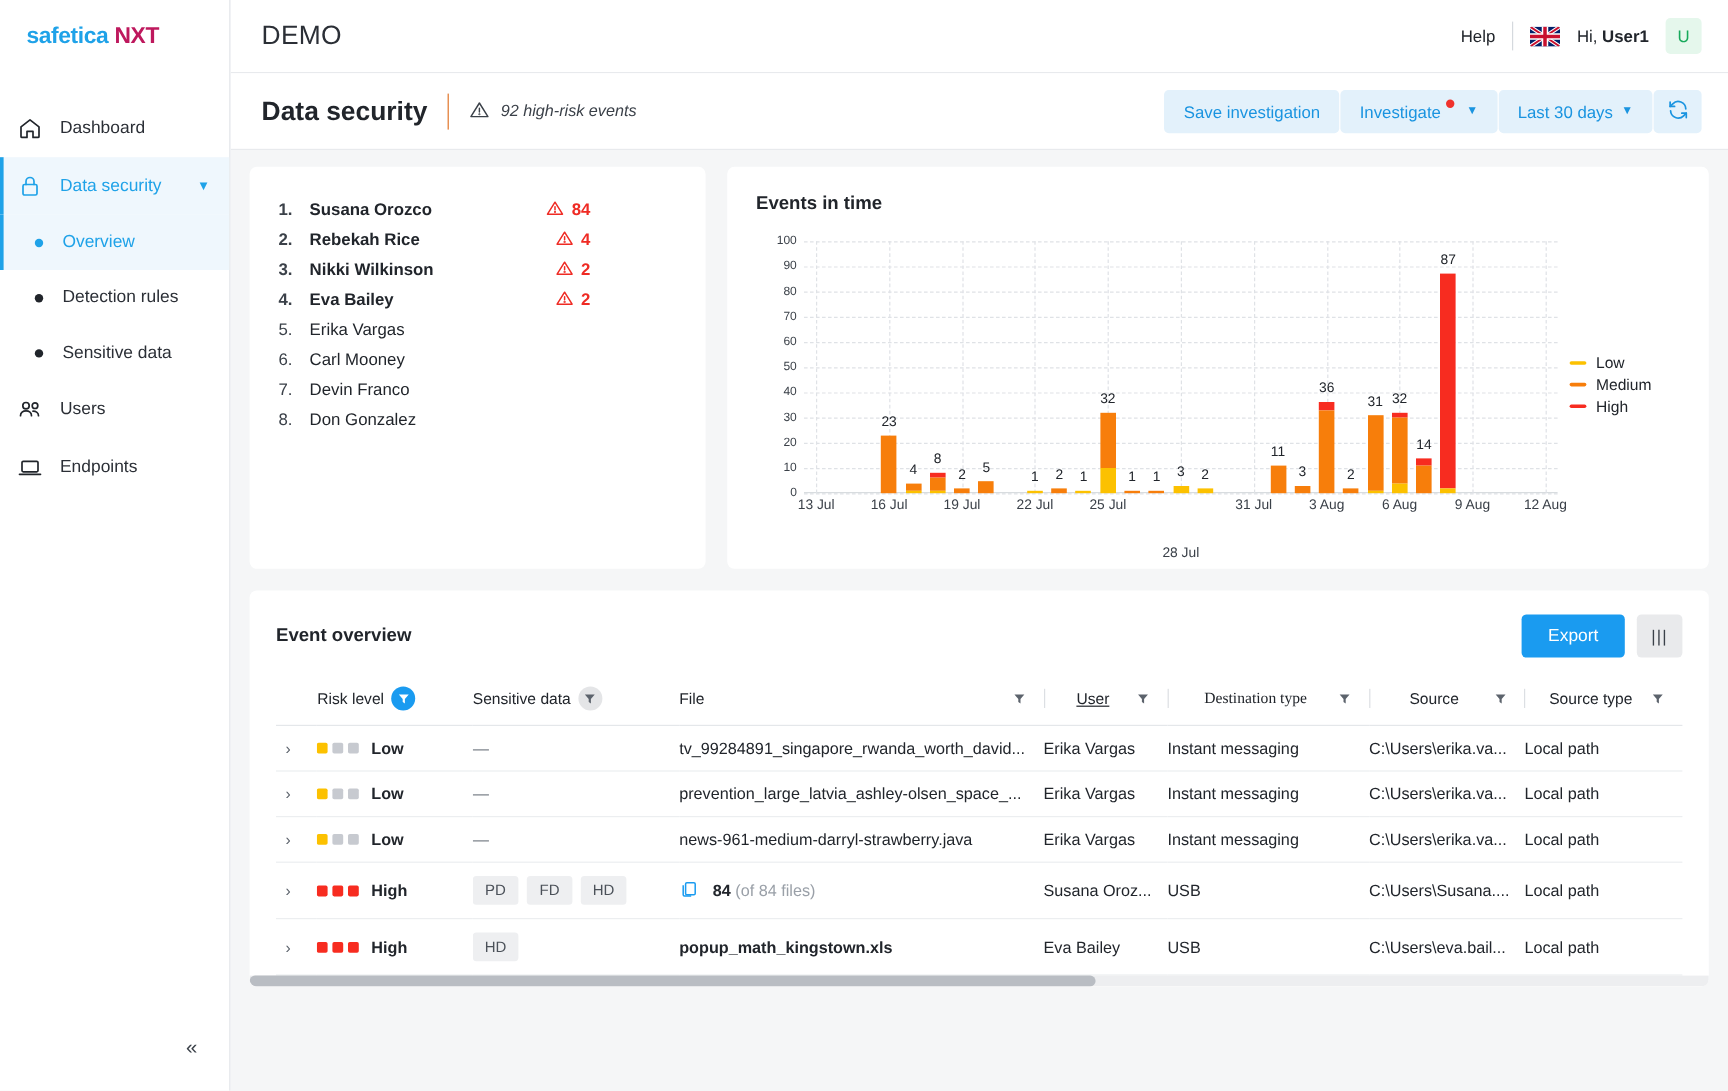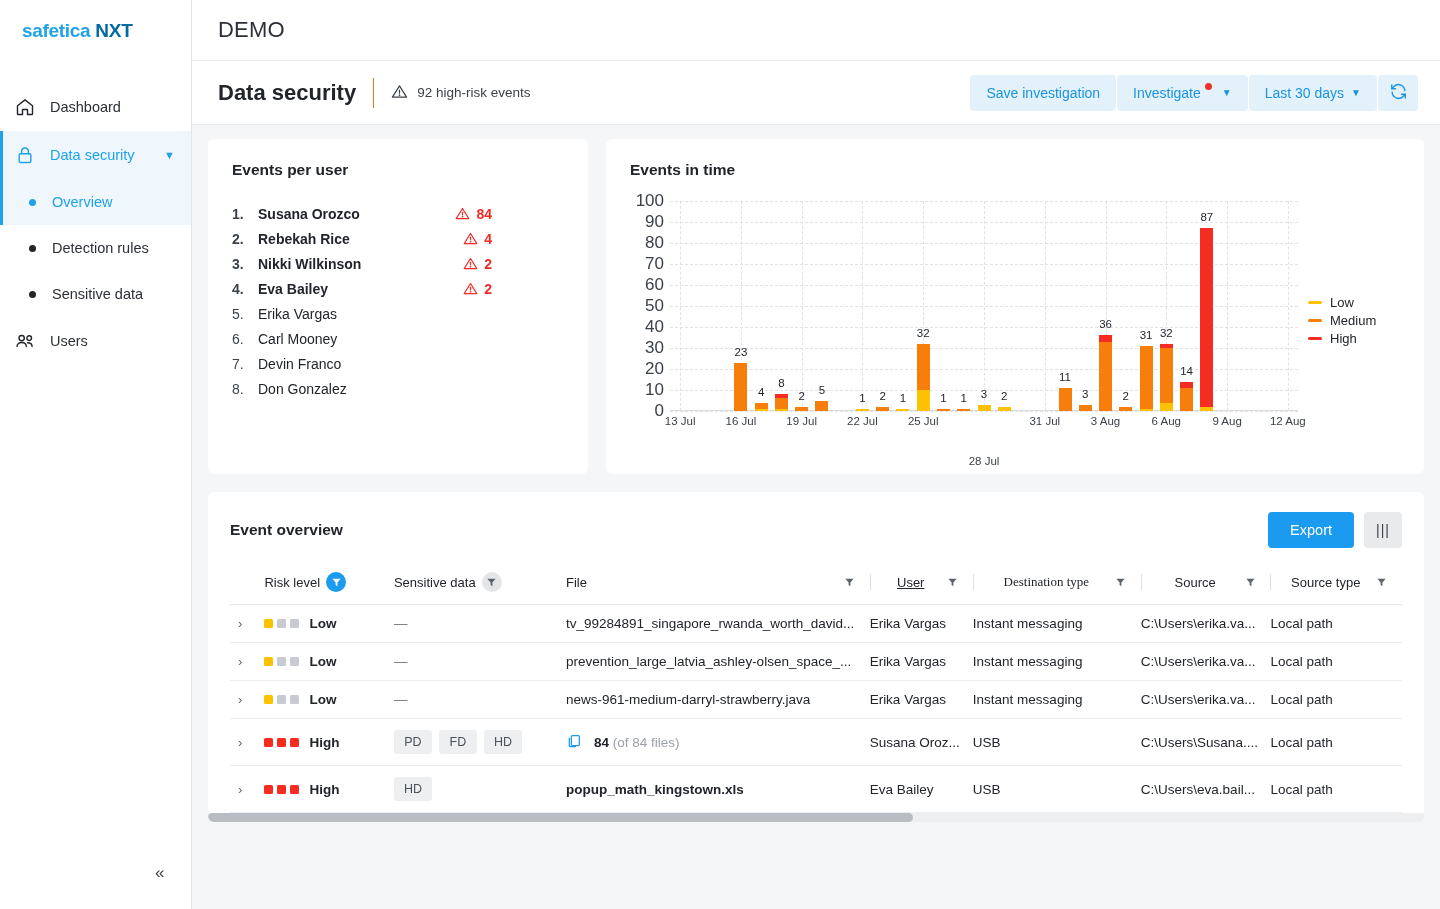--- a/index.html
+++ b/index.html
@@ -12,21 +12,21 @@
   .app { display: flex; width: 1440px; height: 909px; }
 
   
   .sidebar {
     width: 192px; height: 909px; background: #ffffff;
     border-right: 1px solid #e4e7ea; flex: 0 0 192px;
     position: relative;
   }
   .brand { height: 61px; display: flex; align-items: center; padding-left: 22px; }
   .brand-text { font-size: 19px; font-weight: bold; color: #1fa2e8; letter-spacing: -.3px; }
-  .brand-text .nxt { color: #0369a1; text-align: right; }
+  .brand-text .nxt { color: #be185d; text-align: right; }
   .nav { padding-top: 22px; }
   .nav-item {
     display: flex; align-items: center; height: 48px;
     padding-left: 14px; gap: 14px; cursor: pointer;
     font-size: 14.5px; color: #2b2f36; position: relative;
   }
   .nav-item.active { background: #eff7fd; color: #1fa2e8; }
   .nav-item.active::before {
     content:""; position:absolute; left:0; top:0; bottom:0; width:3px; background:#1fa2e8;
   }
@@ -67,21 +67,21 @@
     width: 30px; height: 30px; border-radius: 4px; background: #e5f7ec;
     color: #17a95b; font-size: 14px; display: flex; align-items: center; justify-content: center;
   }
 
   .pagehead {
     height: 64px; background: #fff; border-bottom: 1px solid #e8eaed;
     display: flex; align-items: center; padding: 0 22px 0 26px; flex: 0 0 64px;
   }
   .page-title { font-size: 22px; font-weight: bold; color: #21252b; }
   .head-sep { width: 1px; height: 30px; background: #e2762a; margin: 0 17px; }
-  .risk-note { display: flex; align-items: center; gap: 9px; font-size: 13.5px; color: #3b4149; }
+  .risk-note { display: flex; align-items: center; gap: 9px; font-size: 13.5px; color: #3b4149; font-style: italic; }
   .head-actions { margin-left: auto; display: flex; align-items: center; gap: 1px; }
   .btn-soft {
     background: #e3f1fb; color: #1a94e0; border: none; border-radius: 4px;
     height: 36px; padding: 0 16px; font-size: 14px; cursor: pointer;
     display: flex; align-items: center; gap: 7px; font-family: inherit;
   }
   .dot-badge { width: 7px; height: 7px; border-radius: 50%; background: #f0322c; position: relative; top: -6px; left: -3px; }
   .caret { font-size: 10px; }
   .btn-icon-soft {
     background: #e3f1fb; color: #1a94e0; border: none; border-radius: 4px;
@@ -113,21 +113,21 @@
   .user-row { display: flex; align-items: center; height: 25px; font-size: 14px; color: #21252b; }
   .u-idx { width: 26px; color: #3b4149; }
   .u-name { flex: 1 1 auto; }
   .user-row.top .u-idx, .user-row.top .u-name { font-weight: bold; }
   .u-count { display: flex; align-items: center; gap: 6px; color: #ef2b24; font-weight: bold; font-size: 14px; margin-right: 72px; }
 
   
   .chart-wrap { display: flex; height: 252px; }
   .plot-area { position: relative; flex: 1 1 auto; }
   .yaxis { position: absolute; left: 0; top: 0; width: 34px; height: 210px; }
-  .ytick { position: absolute; right: 0; font-size: 17px; color: #3b4149; transform: translateY(-50%); }
+  .ytick { position: absolute; right: 0; font-size: 10px; color: #3b4149; transform: translateY(-50%); }
   .grid { position: absolute; left: 40px; right: 10px; top: 0; height: 210px; }
   .gline { position: absolute; left: 0; right: 0; border-top: 1px dashed #dfe2e6; }
   .vline { position: absolute; top: 0; bottom: 0; border-left: 1px dashed #dfe2e6; }
   .axisline { position: absolute; left: 0; right: 0; bottom: 0; border-top: 1px solid #d8dcdf; }
   .bars { position: absolute; left: 40px; right: 10px; top: 0; height: 210px; }
   .bar { position: absolute; bottom: 0; width: 13px; display: flex; flex-direction: column; justify-content: flex-end; }
   .seg { width: 100%; }
   .seg.low { background: #fcc100; }
   .seg.med { background: #f77e0b; }
   .seg.high { background: #f72c20; }
@@ -246,29 +246,53 @@
           <svg width="22" height="20" viewBox="0 0 26 24" fill="none" stroke="#21252b" stroke-width="1.7" stroke-linecap="round" stroke-linejoin="round">
               <circle cx="9" cy="8.5" r="3.2"></circle>
               <circle cx="18" cy="8.5" r="2.8"></circle>
               <path d="M3.5 18.5c0-3 2.4-4.8 5.5-4.8s5.5 1.8 5.5 4.8"></path>
               <path d="M16 14c3 0 5.5 1.7 5.5 4.5"></path>
             </svg>
         </span>
         <span>Users</span>
       </div>
 
+      <div class="nav-item">
+        <span class="nav-ico">
+          <svg width="22" height="20" viewBox="0 0 26 24" fill="none" stroke="#21252b" stroke-width="1.7" stroke-linecap="round" stroke-linejoin="round">
+              <rect x="5" y="6.5" width="16" height="10.5" rx="1.3"></rect>
+              <path d="M2.5 19.5h21"></path>
+            </svg>
+        </span>
+        <span>Endpoints</span>
+      </div>
     </nav>
 
     <div class="collapse-btn">«</div>
   </aside>
 
   <div class="main">
 
     <header class="topbar">
       <div class="demo-title">DEMO</div>
+      <div class="topbar-right">
+        <span class="help-link">Help</span>
+        <span class="vdiv"></span>
+        <span class="flag">
+          <svg width="25" height="17" viewBox="0 0 60 40">
+            <rect width="60" height="40" fill="#012169"></rect>
+            <path d="M0 0 60 40 M60 0 0 40" stroke="#fff" stroke-width="8"></path>
+            <path d="M0 0 60 40 M60 0 0 40" stroke="#C8102E" stroke-width="4"></path>
+            <path d="M30 0v40M0 20h60" stroke="#fff" stroke-width="13"></path>
+            <path d="M30 0v40M0 20h60" stroke="#C8102E" stroke-width="7"></path>
+          </svg>
+        </span>
+        <span class="hi-user"><span>Hi, </span><b>User1</b></span>
+        <span class="avatar">U</span>
+      </div>
     </header>
 
     <div class="pagehead">
       <div class="page-title">Data security</div>
       <div class="head-sep"></div>
       <div class="risk-note">
         <span>
           <svg width="17" height="17" viewBox="0 0 24 24" fill="none" stroke="#3b4149" stroke-width="1.7" stroke-linecap="round" stroke-linejoin="round">
               <path d="M12 4 22 20H2z"></path>
               <path d="M12 10v4.5"></path>
@@ -302,21 +326,20 @@
         </button>
       </div>
     </div>
 
     <div class="content">
 
 
       <div class="row2">
 
         <section class="card card-users">
-          <div class="card-h">Events per user</div>
           <div id="user-list">
               <div class="user-row top">
                 <span class="u-idx">1.</span>
                 <span class="u-name">Susana Orozco</span>
                 <span class="u-count">
                   <svg width="15" height="15" viewBox="0 0 24 24" fill="none" stroke="#ef2b24" stroke-width="2" stroke-linecap="round" stroke-linejoin="round">
                     <path d="M12 4 22 20H2z"></path>
                     <path d="M12 10v4"></path>
                     <circle cx="12" cy="17" r="0.5" fill="#ef2b24"></circle>
                   </svg>

